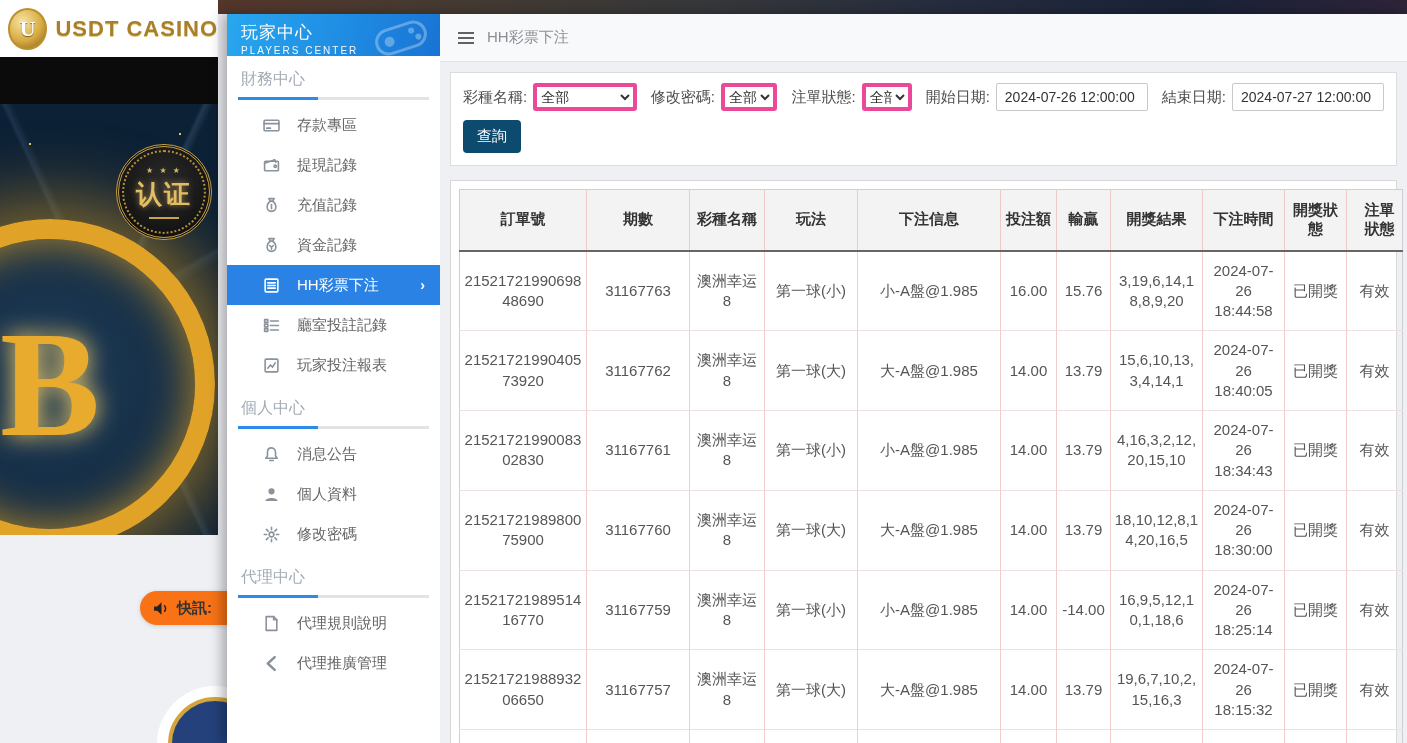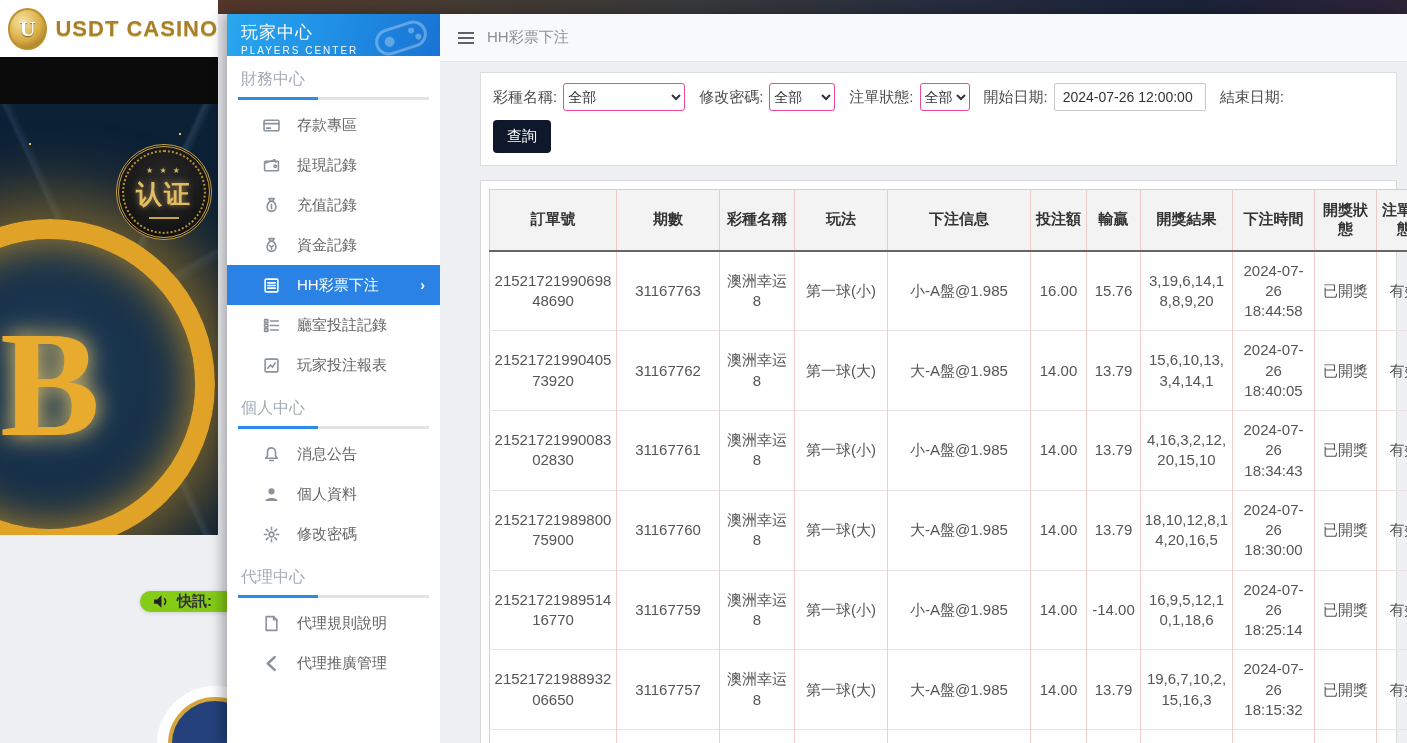--- a/index.html
+++ b/index.html
@@ -41,22 +41,22 @@
   .btc-coin .b{ font-size:150px; font-weight:bold; color:#e8ab2d;
     text-shadow:0 0 25px #f5cf6b; font-family:"Liberation Serif",serif;}
   .verify-badge{ position:absolute; right:6px; top:40px; width:96px; height:96px;
     border-radius:50%; background:radial-gradient(circle at 50% 40%, #2c2c2c, #090909);
     border:3px double #c9a245; outline:2px dotted #b5913a; outline-offset:-8px;
     display:flex; flex-direction:column; align-items:center; justify-content:center; gap:2px;}
   .verify-badge .stars{ color:#d9b562; font-size:8px; letter-spacing:2px;}
   .verify-badge .vb-text{ color:#e3bd64; font-size:26px; font-weight:bold; letter-spacing:2px;
     text-shadow:0 0 6px rgba(227,189,100,.6);}
   .verify-badge .bar{ width:30px; height:2px; background:#c9a245; margin-top:3px;}
-  .ticker-pill{ position:absolute; left:140px; top:591px; width:100px; height:21px;
-    background:#84cc16; border-radius:17px 0 0 17px; box-shadow:0 1px 4px rgba(0,0,0,.15);
+  .ticker-pill{ position:absolute; left:140px; top:591px; width:100px; height:34px;
+    background:#f97316; border-radius:17px 0 0 17px; box-shadow:0 1px 4px rgba(0,0,0,.15);
     display:flex; align-items:center; gap:7px; padding-left:13px; z-index:1;}
   .ticker-pill .t-label{ font-size:15px; font-weight:bold; color:#333; white-space:nowrap;}
   .bottom-logo{ position:absolute; left:157px; top:686px; width:116px; height:116px;
     border-radius:50%; background:#fff; z-index:1;}
   .bottom-logo .inner{ position:absolute; inset:11px; border-radius:50%;
     background:#24417c; border:4px solid #d4a53c;}
 
   
   .top-strip{ position:absolute; left:218px; top:0; width:1189px; height:14px; z-index:2;
     background:linear-gradient(90deg,#54362a 0%,#463b31 18%,#37383a 40%,#252c3e 62%,#1a2238 82%,#2e2438 100%);}
@@ -83,40 +83,40 @@
   .sb-item.active .ico{ color:#fff;}
   .sb-item .chev{ position:absolute; right:15px; font-size:14px; font-weight:bold; color:#fff;}
 
   
   .main{ flex:1; min-width:0; background:#eef0f4; display:flex; flex-direction:column;}
   .topbar{ height:48px; flex-shrink:0; background:#f8f9fb; border-bottom:1px solid #e3e4e6;
     display:flex; align-items:center; gap:13px; padding:0 18px;}
   .hamburger{ display:flex; flex-direction:column; gap:3px; cursor:pointer; padding:3px 0;}
   .hamburger i{ display:block; width:16px; height:2px; background:#5f6368;}
   .page-title{ font-size:15px; color:#8a9095;}
-  .content{ padding:10px; overflow:hidden;margin-left:30px;}
+  .content{ padding:10px; overflow:hidden;}
 
   .filter-card{ background:#fff; border:1px solid #dcdcdc; padding:10px 12px 12px 12px;}
   .filter-row{ display:flex; align-items:center; flex-wrap:nowrap; gap:6px;}
   .f-label{ font-size:15px; color:#4d4d4d; white-space:nowrap; margin-left:8px;}
   .f-label:first-child{ margin-left:0;}
-  select.f-select{ height:28px; border:1px solid #ec4899; border-radius:3px; background:#fff;
+  select.f-select{ height:28px; border:4px solid #ec4899; border-radius:3px; background:#fff;
     font-size:14px; color:#333; font-family:inherit;}
   .w-lottery{ width:122px;} .w-draw{ width:66px;} .w-order{ width:50px;}
   input.f-input{ width:152px; height:28px; border:1px solid #c9c9c9; border-radius:2px;
     font-size:14px; color:#333; padding:0 8px; font-family:inherit;}
-  .search-btn{ margin-top:9px; background:#0f172a; color:#fff; border:none; border-radius:4px;
+  .search-btn{ margin-top:9px; background:#0c4a6e; color:#fff; border:none; border-radius:4px;
     font-size:15px; padding:7px 14px; cursor:pointer; font-family:inherit;}
 
   .table-card{ background:#fff; border:1px solid #d8d8d8; margin-top:14px; padding:8px;}
   table.bets{ width:100%; border-collapse:collapse; table-layout:fixed;
     font-size:15px; color:#555; text-align:center; border:1px solid #cfcfcf;}
   table.bets th{ background:#f3f3f3; color:#333; font-weight:bold; padding:11px 2px;
     border-bottom:2px solid #666; border-right:1px solid #efc9c9; line-height:1.25;}
-  table.bets th:last-child{ border-right:none;}
+  table.bets th:last-child{ border-right:none;padding-left:12px;}
   table.bets td{ padding:9px 3px; border-right:1px solid #f2cdcd; border-top:1px solid #efe0e0;
     line-height:1.35; vertical-align:middle;}
   table.bets td:last-child{ border-right:none;}
   td.brk{ word-break:break-all;text-align:center;}
 </style>
 </head>
 <body>
 
 <div class="logo-box">
   <div class="logo-coin">
@@ -314,20 +314,21 @@
           <select class="f-select w-draw">
             <option>全部</option>
           </select>
           <span class="f-label">注單狀態:</span>
           <select class="f-select w-order">
             <option>全部</option>
           </select>
           <span class="f-label">開始日期:</span>
           <input class="f-input" value="2024-07-26 12:00:00" style="">
           <span class="f-label">結束日期:</span>
+          <input class="f-input" value="2024-07-27 12:00:00" style="">
         </div>
         <button class="search-btn">查詢</button>
       </div>
 
       <div class="table-card">
         <table class="bets">
           <colgroup>
             <col style="width:127px">
               <col style="width:103px">
               <col style="width:75px">

